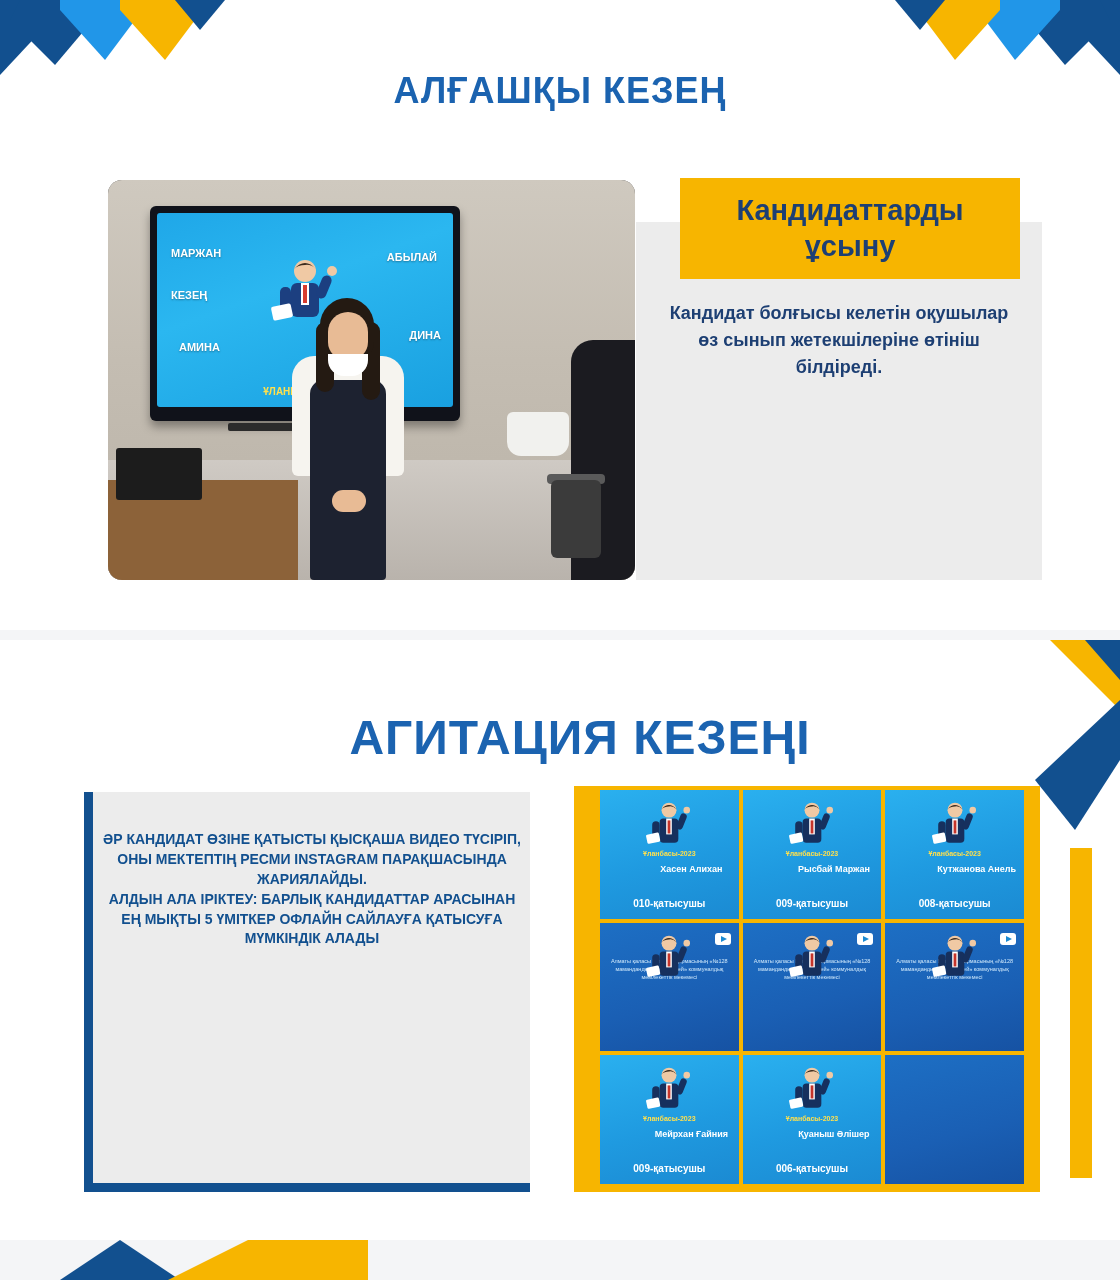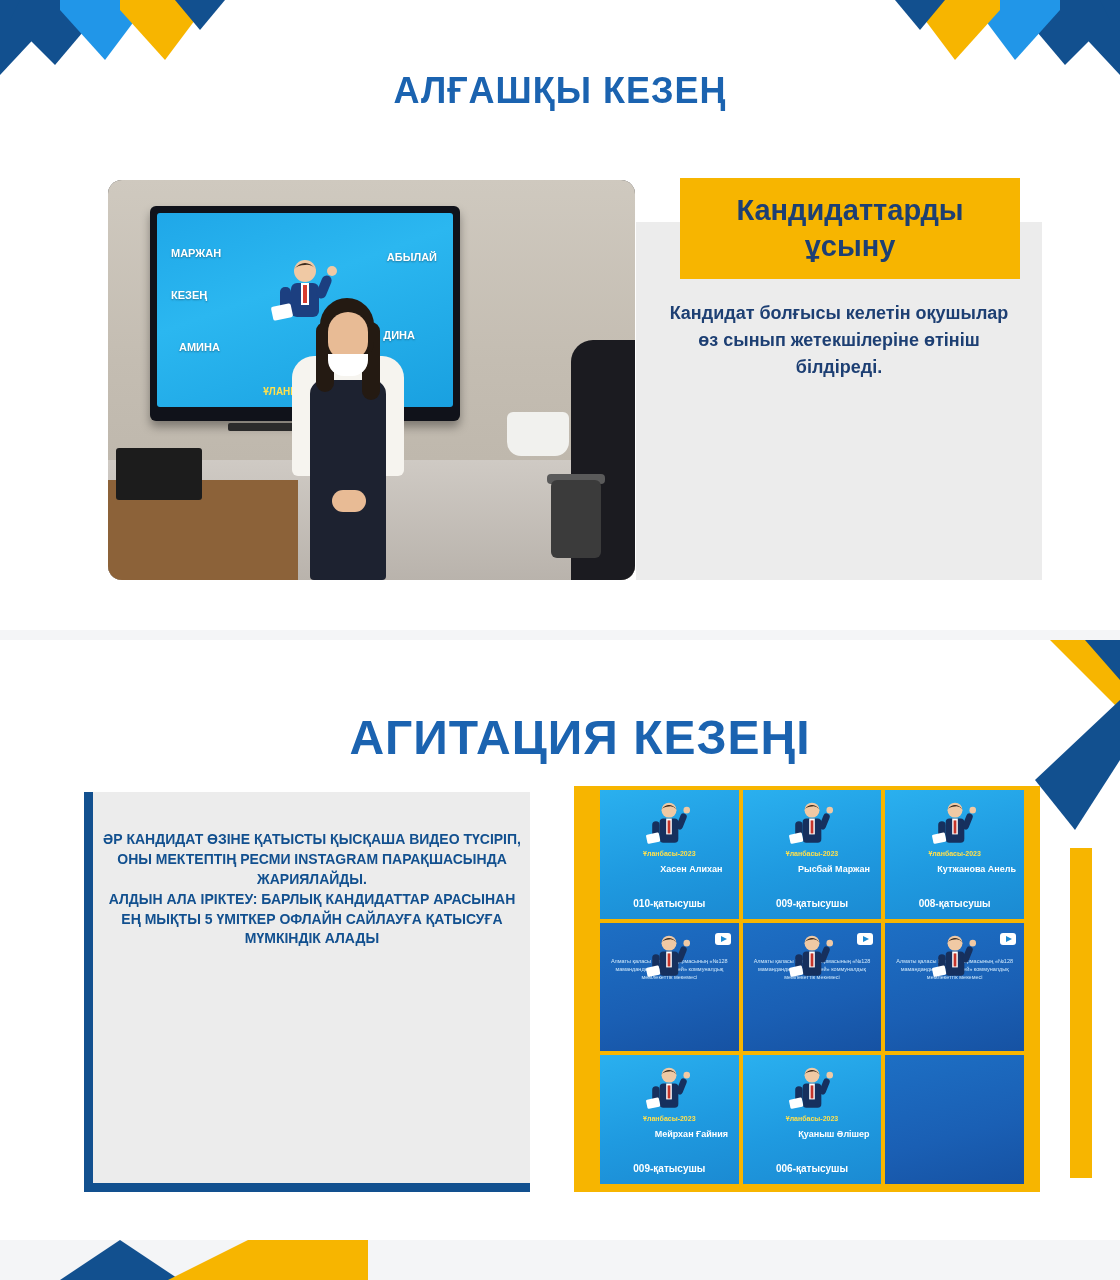--- a/index.html
+++ b/index.html
@@ -399,21 +399,21 @@
       <div class="photo-wall"></div>
       <div class="photo-floor"></div>
       <div class="dark-figure"></div>
 
       <div class="tv">
         <div class="tv-screen">
           <div class="tv-name" style="left:14px; top:34px;">МАРЖАН</div>
           <div class="tv-name" style="left:14px; top:76px;">КЕЗЕҢ</div>
           <div class="tv-name" style="left:22px; top:128px;">АМИНА</div>
           <div class="tv-name" style="right:16px; top:38px;margin-left:12px;">АБЫЛАЙ</div>
-          <div class="tv-name" style="right:38px; top:116px;">ДИНА</div>
+          <div class="tv-name" style="right:12px; top:116px;">ДИНА</div>
 
           <svg class="tv-figure" viewBox="0 0 90 90">
             <circle cx="45" cy="18" r="11" fill="#f0c9a4"></circle>
             <path d="M34 16 q11 -12 22 0 q-5 -5 -11 -4 q-7 0 -11 4z" fill="#3a2a1d"></path>
             <rect x="31" y="30" width="28" height="34" rx="6" fill="#1c3f80"></rect>
             <rect x="41" y="30" width="8" height="22" fill="#ffffff"></rect>
             <rect x="43" y="32" width="4" height="18" fill="#d63b2f"></rect>
             <rect x="20" y="34" width="11" height="24" rx="5" fill="#1c3f80"></rect>
             <rect x="59" y="22" width="10" height="24" rx="5" fill="#1c3f80" transform="rotate(22 64 34)"></rect>
             <circle cx="72" cy="18" r="5" fill="#f0c9a4"></circle>

